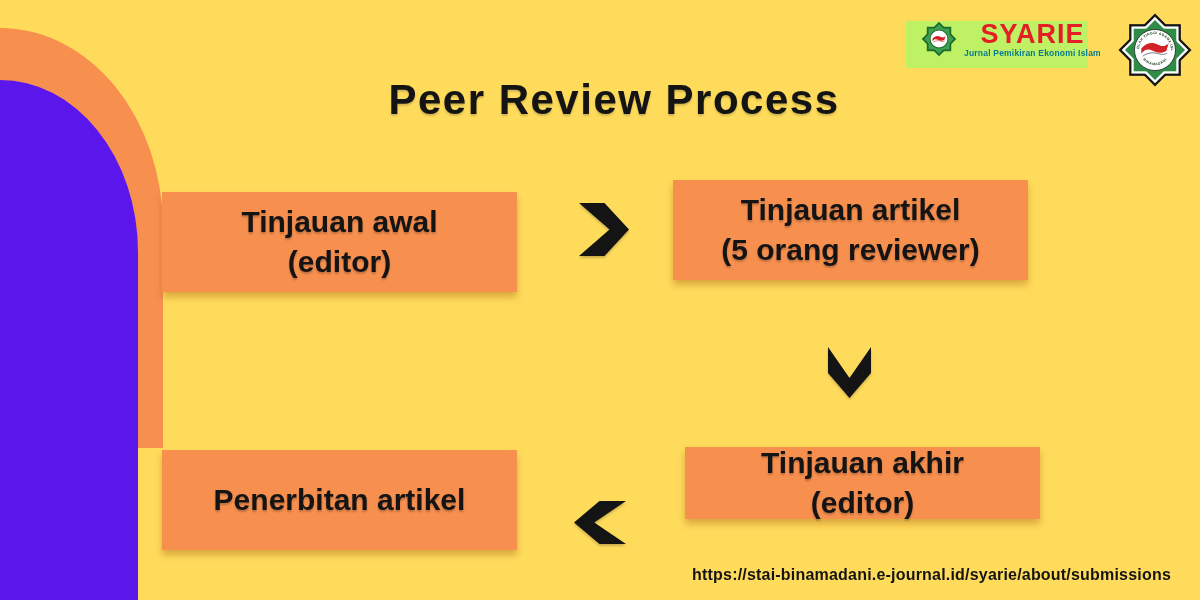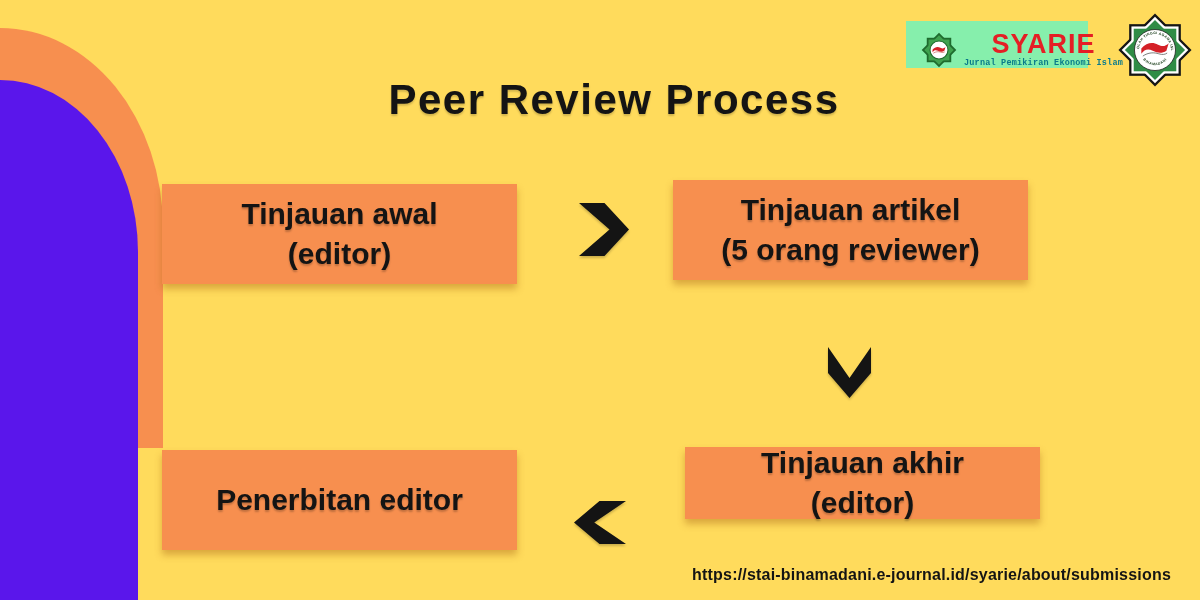--- a/index.html
+++ b/index.html
@@ -40,45 +40,45 @@
     display:flex;flex-direction:column;
     align-items:center;justify-content:center;
     box-shadow:0 5px 7px rgba(173,106,24,0.45);
   }
   .step span{
     display:block;
     font-size:30px;font-weight:700;color:#141414;
     line-height:40px;text-align:center;
     text-shadow:0 2px 2px rgba(0,0,0,0.22);
   }
-  .step1{left:162px;top:184px;}
+  .step1{left:162px;top:192px;}
   .step2{left:673px;top:180px;}
   .step3{left:673px;top:447px;height:72px;margin-left:12px;}
   .step4{left:162px;top:450px;}
   
   .arrow{position:absolute;filter:drop-shadow(0 2px 1px rgba(0,0,0,0.2));}
   .arrow-right{left:579px;top:203px;width:50px;height:53px;}
   .arrow-down{left:828px;top:347px;width:43px;height:51px;}
   .arrow-left{left:574px;top:501px;width:52px;height:43px;}
   
   .banner{
     position:absolute;left:906px;top:21px;
     width:182px;height:47px;
-    background:#86efac;
-    display:flex;align-items:flex-end;
+    background:#bef264;
+    display:flex;align-items:flex-start;
   }
   .banner .logo{width:36px;height:36px;margin-left:15px;flex:0 0 auto;}
   .banner .text-col{margin-left:7px;display:flex;flex-direction:column;align-items:center;}
   .journal-name{
     font-size:27px;font-weight:700;color:#E51E25;
     letter-spacing:1px;line-height:26px;
   }
   .journal-tagline{
     font-size:8.5px;font-weight:700;color:#0A7A8C;
-    letter-spacing:0.2px;margin-top:1px;white-space:nowrap;font-family:Liberation Mono, monospace;
+    letter-spacing:0.2px;margin-top:1px;white-space:nowrap;
   }
   
   .emblem{position:absolute;left:1117px;top:11px;width:76px;height:78px;}
   
   .source-url{
     position:absolute;right:29px;top:566px;
     font-size:16px;font-weight:700;color:#141414;
     letter-spacing:0.2px;
   }
 </style>
@@ -139,21 +139,21 @@
     <span>Tinjauan artikel</span>
     <span>(5 orang reviewer)</span>
   </div>
 
   <div class="step step3">
     <span>Tinjauan akhir</span>
     <span>(editor)</span>
   </div>
 
   <div class="step step4">
-    <span>Penerbitan editor</span>
+    <span>Penerbitan artikel</span>
     <span></span>
   </div>
 
   <svg class="arrow arrow-right" viewBox="0 0 100 100" preserveAspectRatio="none">
     <polygon points="0,100 51,100 100,50 51,0 0,0 61,50" fill="#141414"></polygon>
   </svg>
 
   <svg class="arrow arrow-down" viewBox="0 0 100 100" preserveAspectRatio="none">
     <polygon points="0,0 0,51 50,100 100,51 100,0 50,61" fill="#141414"></polygon>
   </svg>

